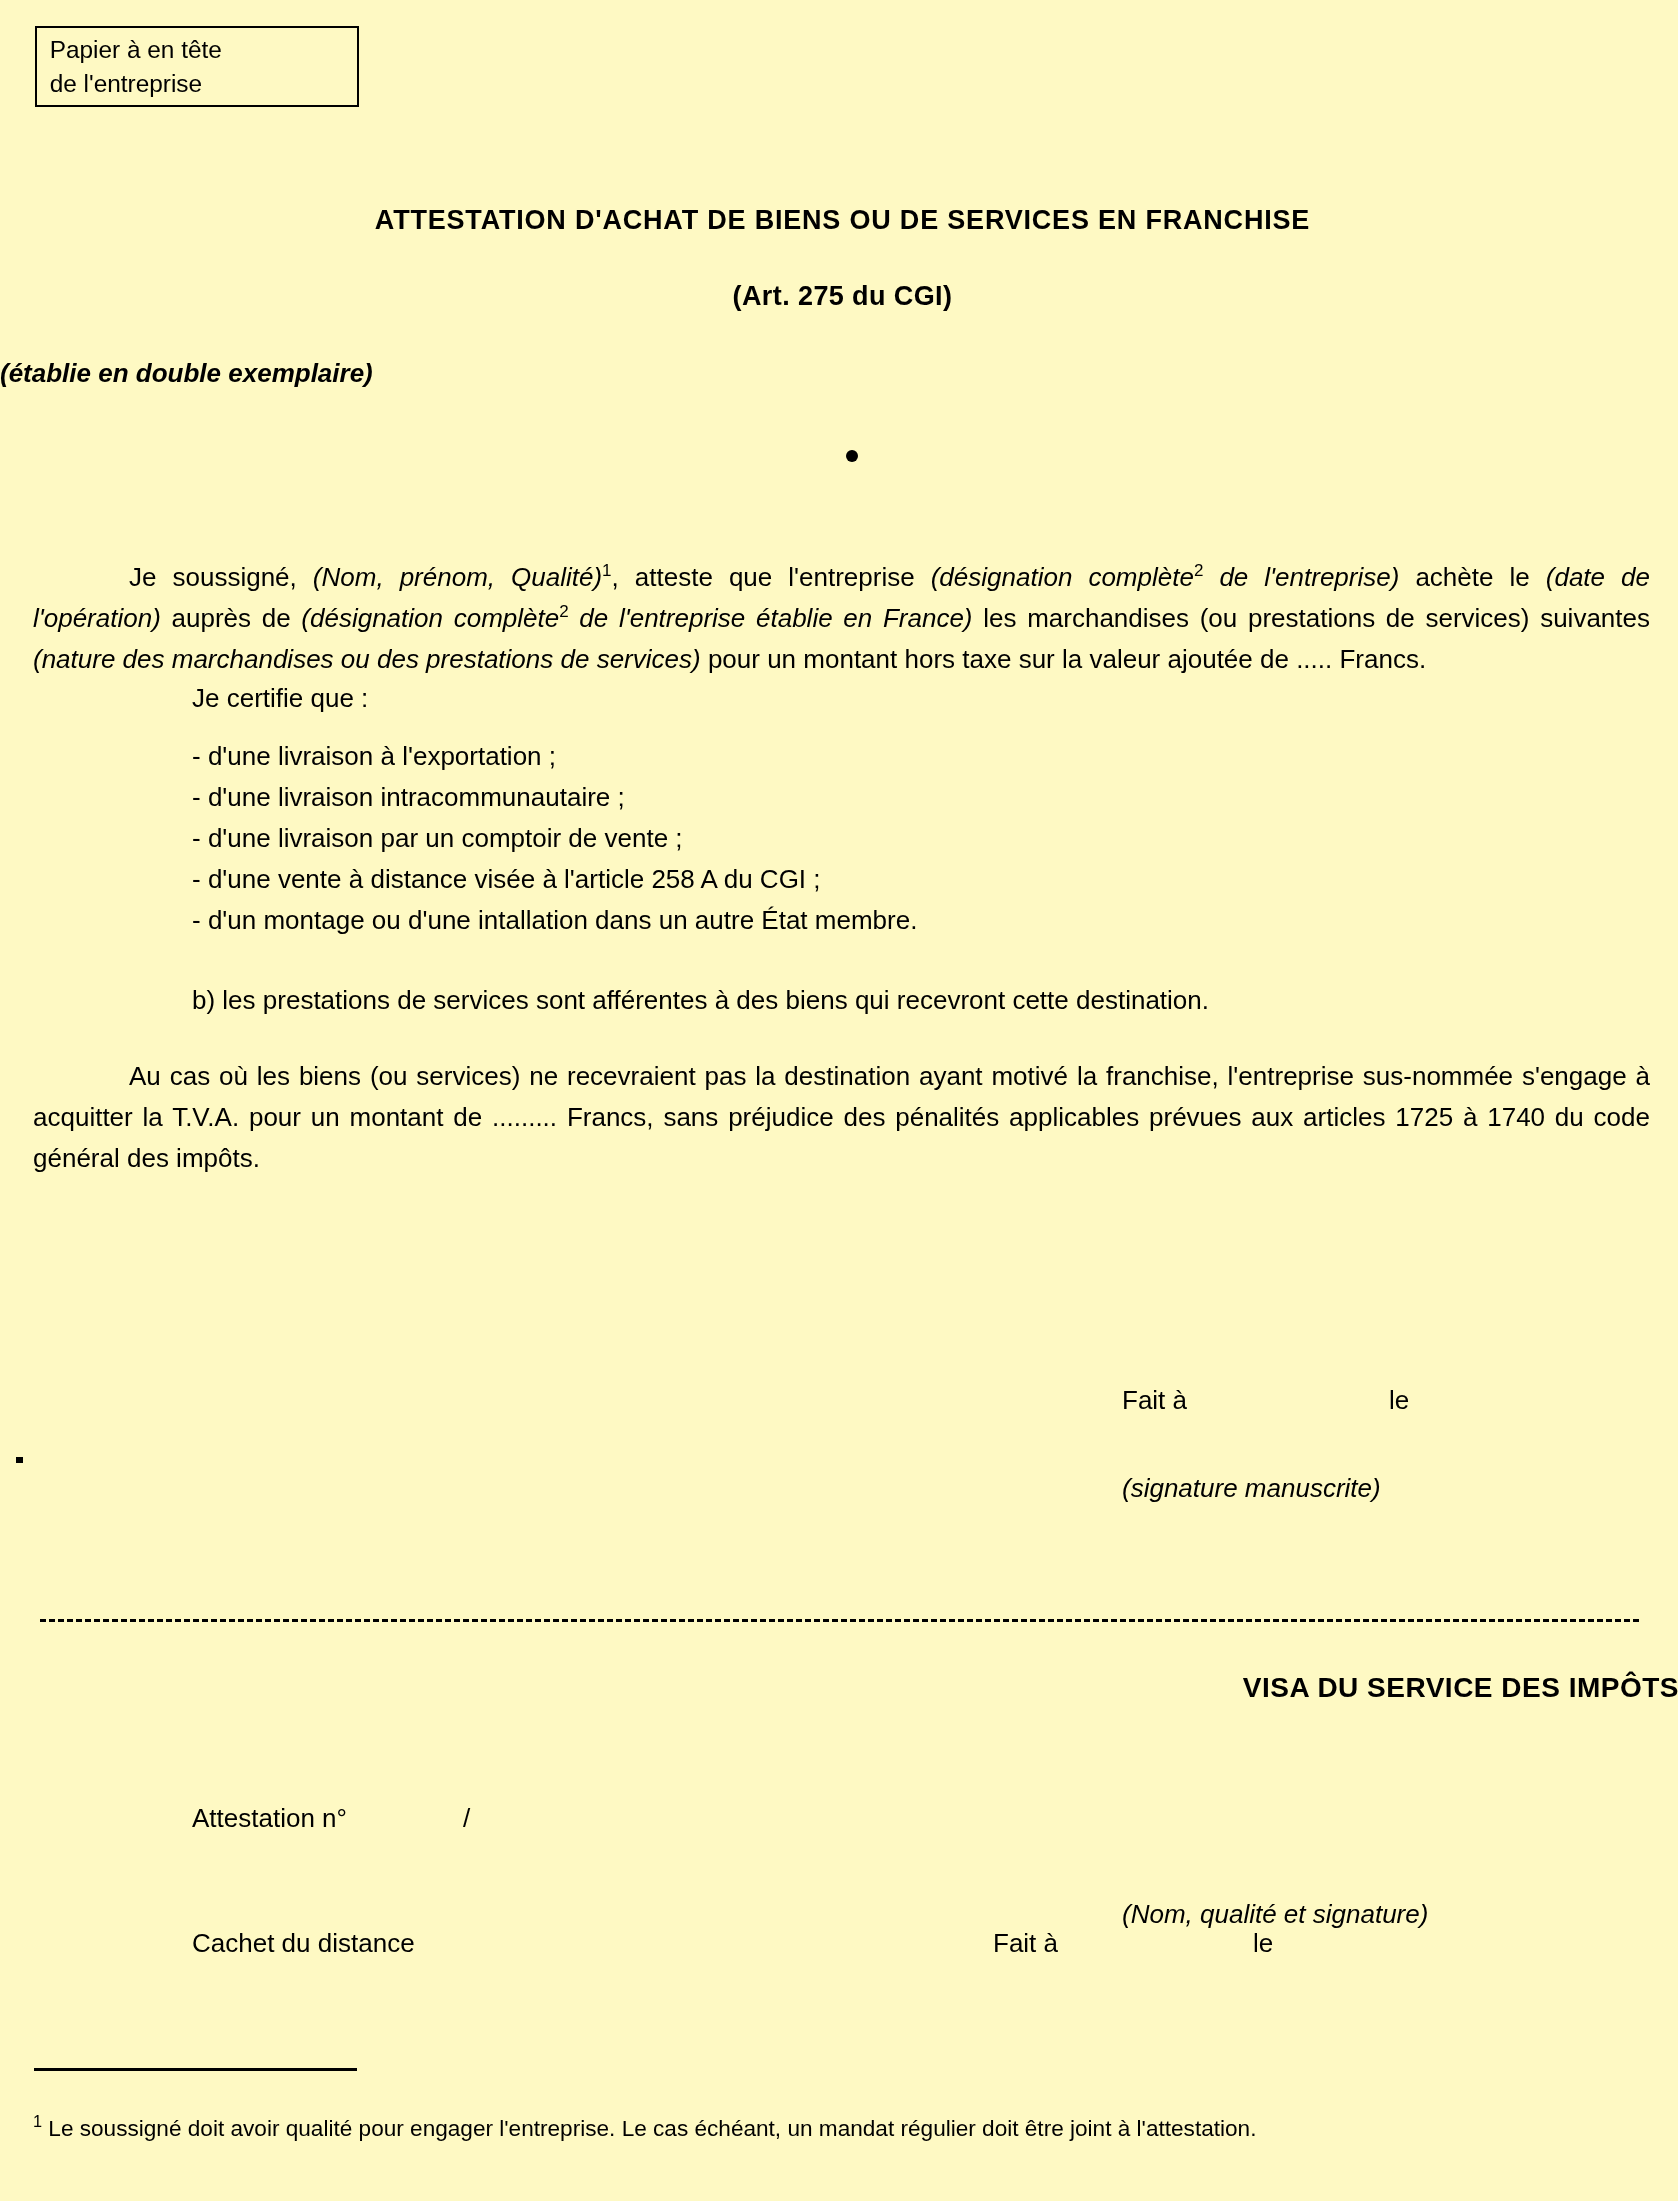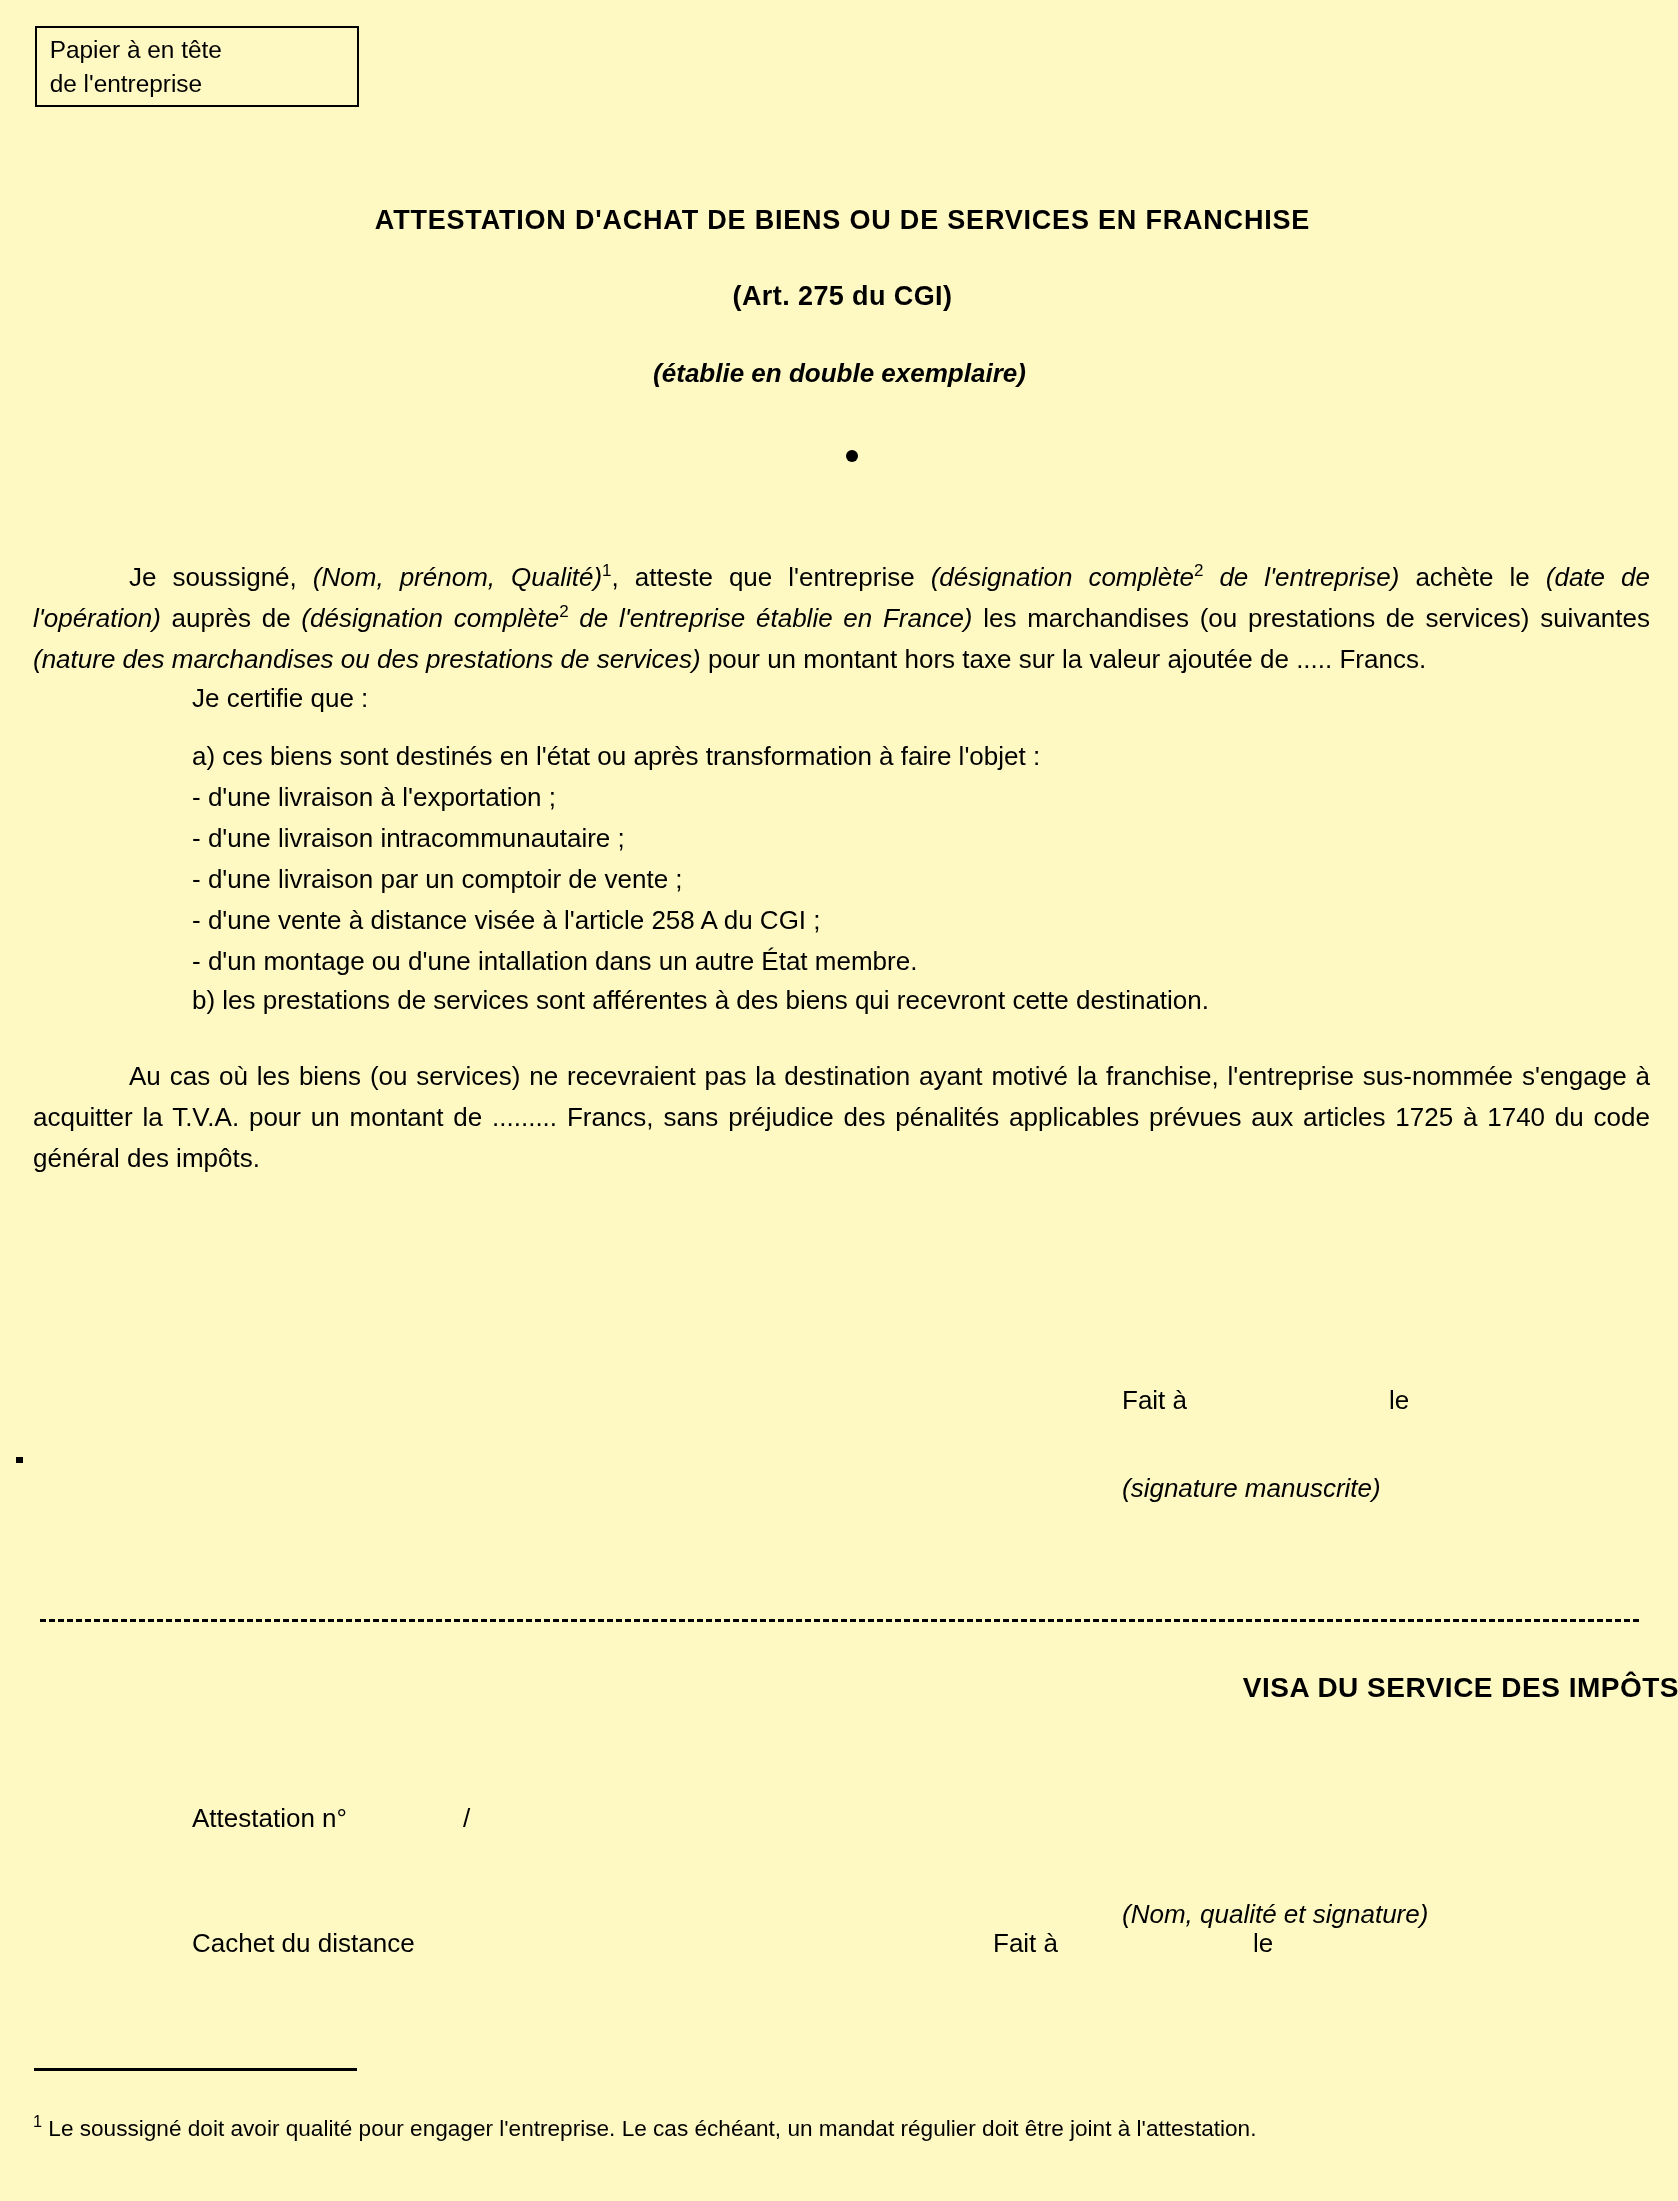--- a/index.html
+++ b/index.html
@@ -49,21 +49,20 @@
   }
   #title-line-1 { top: 201px; }
   #title-line-2 { top: 239px; }
   #title-line-3 { top: 277px; letter-spacing: 0.4px; }
 
   .subtitle {
     position: absolute;
     left: 0;
     top: 358px;
     width: 1679px;
-    text-align: center;
     font-size: 26px;
     font-weight: bold;
     font-style: italic;
   }
 
   .center-dot {
     position: absolute;
     left: 846px;
     top: 450px;
     width: 11.8px;
@@ -226,21 +225,20 @@
   <div class="doc-title" id="title-line-3">(Art. 275 du CGI)</div>
   <div class="subtitle">(établie en double exemplaire)</div>
 
   <div class="center-dot"></div>
 
   <div class="body-para" id="para-soussigne"><span>Je soussigné, </span><i>(Nom, prénom, Qualité)</i><sup>1</sup><span>, atteste que l'entreprise </span><i>(désignation complète</i><sup>2</sup><i> de l'entreprise)</i><span> achète le </span><i>(date de l'opération)</i><span> auprès de </span><i>(désignation complète</i><sup>2</sup><i> de l'entreprise établie en France)</i><span> les marchandises (ou prestations de services) suivantes </span><i>(nature des marchandises ou des prestations de services)</i><span> pour un montant hors taxe sur la valeur ajoutée de ..... Francs.</span></div>
 
   <div class="body-para" id="para-certifie">Je certifie que :</div>
 
   <div id="list-block">
-    <div class="list-line">a) ces biens sont destinés en l'état ou après transformation à faire l'objet :</div>
     <div class="list-line">- d'une livraison à l'exportation ;</div>
     <div class="list-line">- d'une livraison intracommunautaire ;</div>
     <div class="list-line">- d'une livraison par un comptoir de vente ;</div>
     <div class="list-line">- d'une vente à distance visée à l'article 258 A du CGI ;</div>
     <div class="list-line">- d'un montage ou d'une intallation dans un autre État membre.</div>
   </div>
 
   <div class="body-para" id="para-b">b) les prestations de services sont afférentes à des biens qui recevront cette destination.</div>
 
   <div class="body-para" id="para-aucas">Au cas où les biens (ou services) ne recevraient pas la destination ayant motivé la franchise, l'entreprise sus-nommée s'engage à acquitter la T.V.A. pour un montant de ......... Francs, sans préjudice des pénalités applicables prévues aux articles 1725 à 1740 du code général des impôts.</div>

